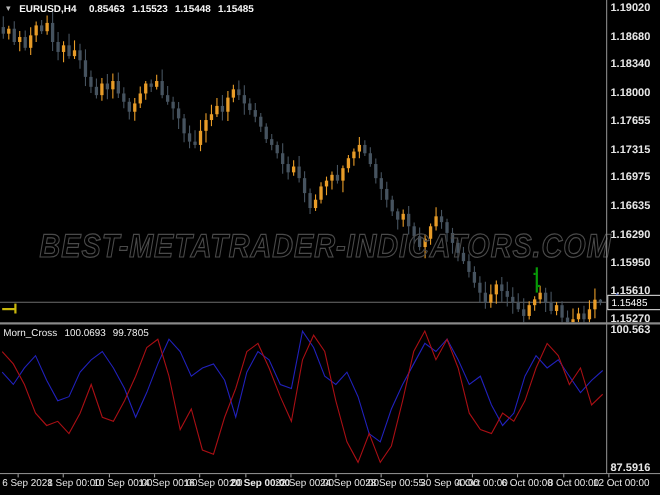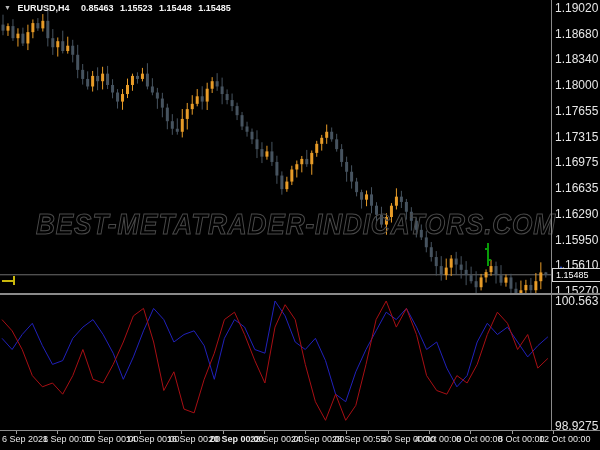--- a/index.html
+++ b/index.html
@@ -18,22 +18,22 @@
   }
   #chart-title .sym{margin-right:9px;text-align:right;}
   #chart-title .num{margin-right:4px;font-weight:700;}
   #dd-icon{color:#b9b9b9;font-size:7px;margin-right:4px;vertical-align:1px;}
   #ind-title{
     position:absolute;left:3px;top:297px;color:#ececec;font-size:9px;
     font-weight:400;white-space:nowrap;z-index:5;
   }
   #ind-title span{margin-right:4px;}
   .axis-label{
-    position:absolute;left:555px;color:#e6e6e6;font-size:12px;line-height:10px;
-    white-space:nowrap;font-weight:400;
+    position:absolute;left:555px;color:#e6e6e6;font-size:10px;line-height:10px;
+    white-space:nowrap;font-weight:700;
   }
   #price-axis,#time-axis,#indicator-axis{position:absolute;}
   #axis-vline{position:absolute;left:551px;top:0;width:1px;height:430px;background:#8a8a8a;}
   #pane-separator{position:absolute;left:0;top:293px;width:600px;height:2px;background:#8a8a8a;z-index:4;}
   #bottom-axis-line{position:absolute;left:0;top:430px;width:600px;height:1px;background:#8a8a8a;}
   .time-label{position:absolute;top:434px;color:#e6e6e6;font-size:9px;white-space:nowrap;}
   .time-tick{position:absolute;top:431px;width:1px;height:3px;background:#9a9a9a;}
   #current-price-box{
     position:absolute;left:552px;width:45px;height:12px;z-index:6;
     background:#000;border:1px solid #d8d8d8;color:#fff;font-size:9px;
@@ -290,20 +290,25 @@
     <span class="num">1.15485</span>
   </div>
 
   <div id="pane-separator"></div>
 
   <svg id="ind-svg" width="600" height="135" viewBox="0 0 600 135">
       <polyline points="2.0,43.3 12.1,54.5 22.2,39.5 32.3,28.3 42.4,50.7 52.5,69.4 62.7,65.6 72.8,43.3 82.9,32.1 93.0,24.6 103.1,39.5 113.2,58.2 123.3,84.3 133.4,61.9 143.5,35.8 153.6,13.4 163.8,24.6 173.9,47.0 184.0,39.5 194.1,35.8 204.2,50.7 214.3,84.3 224.4,43.3 234.5,24.6 244.6,32.1 254.8,54.5 264.9,58.2 275.0,6.0 285.1,20.9 295.2,47.0 305.3,54.5 315.4,43.3 325.5,65.6 335.6,99.2 345.7,106.7 355.8,76.8 366.0,54.5 376.1,35.8 386.2,17.2 396.3,24.6 406.4,13.4 416.5,32.1 426.6,54.5 436.7,47.0 446.8,73.1 456.9,91.8 467.1,80.6 477.2,47.0 487.3,28.3 497.4,39.5 507.5,32.1 517.6,47.0 527.7,61.9 537.8,50.7 547.9,41.8" fill="none" stroke="#2121bb" stroke-width="1"></polyline>
       <polyline points="2.0,24.6 12.1,35.8 22.2,54.5 32.3,80.6 42.4,91.8 52.5,88.0 62.7,99.2 72.8,80.6 82.9,54.5 93.0,84.3 103.1,88.0 113.2,69.4 123.3,47.0 133.4,20.9 143.5,13.4 153.6,47.0 163.8,95.5 173.9,76.8 184.0,114.1 194.1,117.9 204.2,84.3 214.3,58.2 224.4,24.6 234.5,17.2 244.6,39.5 254.8,65.6 264.9,88.0 275.0,32.1 285.1,9.7 295.2,24.6 305.3,69.4 315.4,106.7 325.5,125.3 335.6,99.2 345.7,125.3 355.8,110.4 366.0,69.4 376.1,24.6 386.2,6.0 396.3,32.1 406.4,13.4 416.5,39.5 426.6,80.6 436.7,95.5 446.8,99.2 456.9,80.6 467.1,88.0 477.2,69.4 487.3,39.5 497.4,17.2 507.5,28.3 517.6,54.5 527.7,39.5 537.8,73.1 547.9,63.4" fill="none" stroke="#a80f14" stroke-width="1"></polyline>
     </svg>
 
+  <div id="ind-title">
+    <span>Morn_Cross</span>
+    <span>100.0693</span>
+    <span>99.7805</span>
+  </div>
 
   <div id="axis-vline"></div>
 
   <div id="price-axis">
       <div class="axis-label" style="top: 3px;">1.19020</div>
       <div class="axis-label" style="top: 29px;">1.18680</div>
       <div class="axis-label" style="top: 54px;">1.18340</div>
       <div class="axis-label" style="top: 80px;">1.18000</div>
       <div class="axis-label" style="top: 106px; text-align: center;">1.17655</div>
       <div class="axis-label" style="top: 132px;">1.17315</div>
@@ -312,21 +317,21 @@
       <div class="axis-label" style="top: 209px;">1.16290</div>
       <div class="axis-label" style="top: 235px;">1.15950</div>
       <div class="axis-label" style="top: 260px;">1.15610</div>
       <div class="axis-label" style="top: 286px;">1.15270</div>
     </div>
 
   <div id="current-price-box" style="top: 268px;">1.15485</div>
 
   <div id="indicator-axis">
     <div class="axis-label" id="ind-scale-top">100.563</div>
-    <div class="axis-label" id="ind-scale-bottom">98.9275</div>
+    <div class="axis-label" id="ind-scale-bottom">87.5916</div>
   </div>
 
   <div id="bottom-axis-line"></div>
 
   <div id="time-axis">
       <div class="time-label" style="left: 2px;">6 Sep 2021</div>
       <div class="time-tick" style="left: 16px;"></div>
       <div class="time-label" style="left: 43px;">8 Sep 00:00</div>
       <div class="time-tick" style="left: 57px;"></div>
       <div class="time-label" style="left: 85px;">10 Sep 00:00</div>

